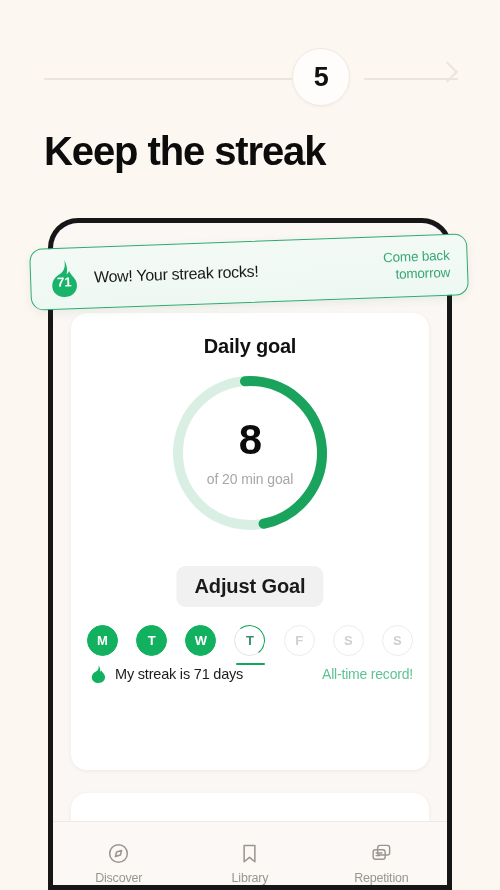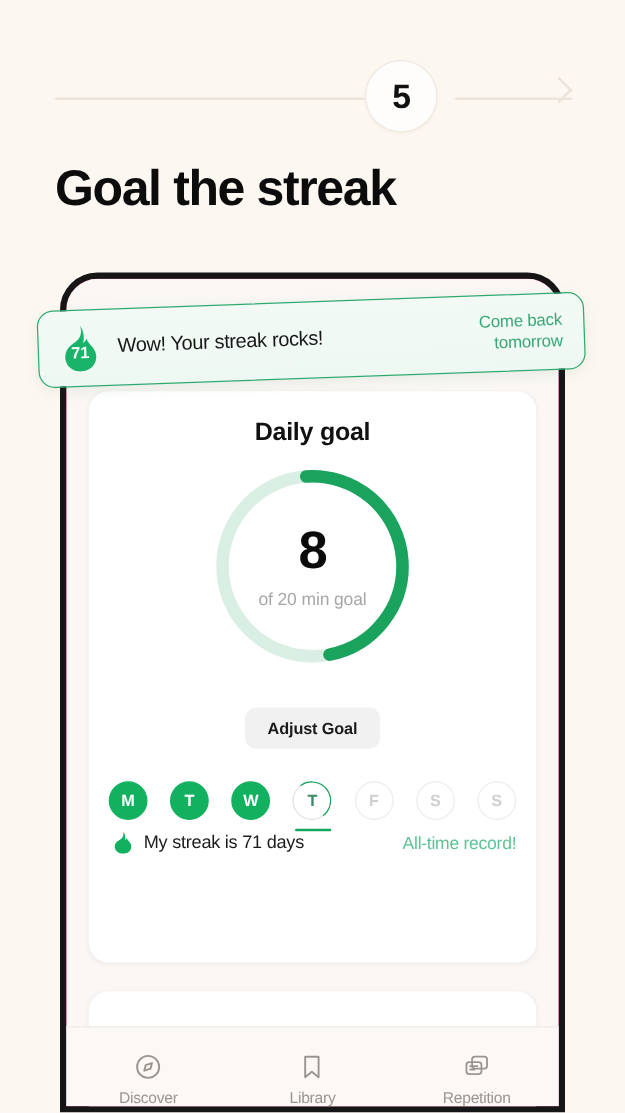--- a/index.html
+++ b/index.html
@@ -75,21 +75,21 @@
   }
 
   
   .phone {
     position: absolute;
     left: 48px; top: 218px;
     width: 404px; height: 672px;
     border: 5px solid #161616;
     border-top-left-radius: 30px;
     border-top-right-radius: 30px;
-    background: #be185d;
+    background: #4c1d95;
     overflow: hidden;
     box-sizing: border-box;
   }
   .phone-screen {
     position: absolute;
     left: 0; top: 0;
     width: 394px; height: 662px;
     background: #faf7f4;
   }
 
@@ -151,21 +151,21 @@
   
   .adjust-btn {
     position: absolute;
     left: 50%; top: 253px;
     transform: translateX(-50%);
     padding: 9px 18px;
     background: #f1f1f1;
     border: none;
     border-radius: 9px;
     font-family: "Liberation Sans", sans-serif;
-    font-size: 13px;
+    font-size: 20px;
     font-weight: 600;
     color: #1a1a1a;
     letter-spacing: -0.1px;
     cursor: pointer;
     white-space: nowrap;
   }
 
   
   .days-row {
     position: absolute;
@@ -331,21 +331,21 @@
 </style>
 </head>
 <body>
 
 <div class="stepper">
   <div class="step-line-left"></div>
   <div class="step-circle">5</div>
   <div class="step-arrow"></div>
 </div>
 
-<div class="page-title">Goal the streak</div>
+<div class="page-title">Keep the streak</div>
 
 <div class="phone">
   <div class="phone-screen">
 
     <div class="card card-daily">
       <div class="card-heading daily-heading">Daily goal</div>
 
       <div class="ring-wrap">
         <svg width="164" height="164" viewBox="0 0 164 164" aria-hidden="true">
           <circle cx="82" cy="82" r="72" fill="none" stroke="#d9efe3" stroke-width="10"></circle>

